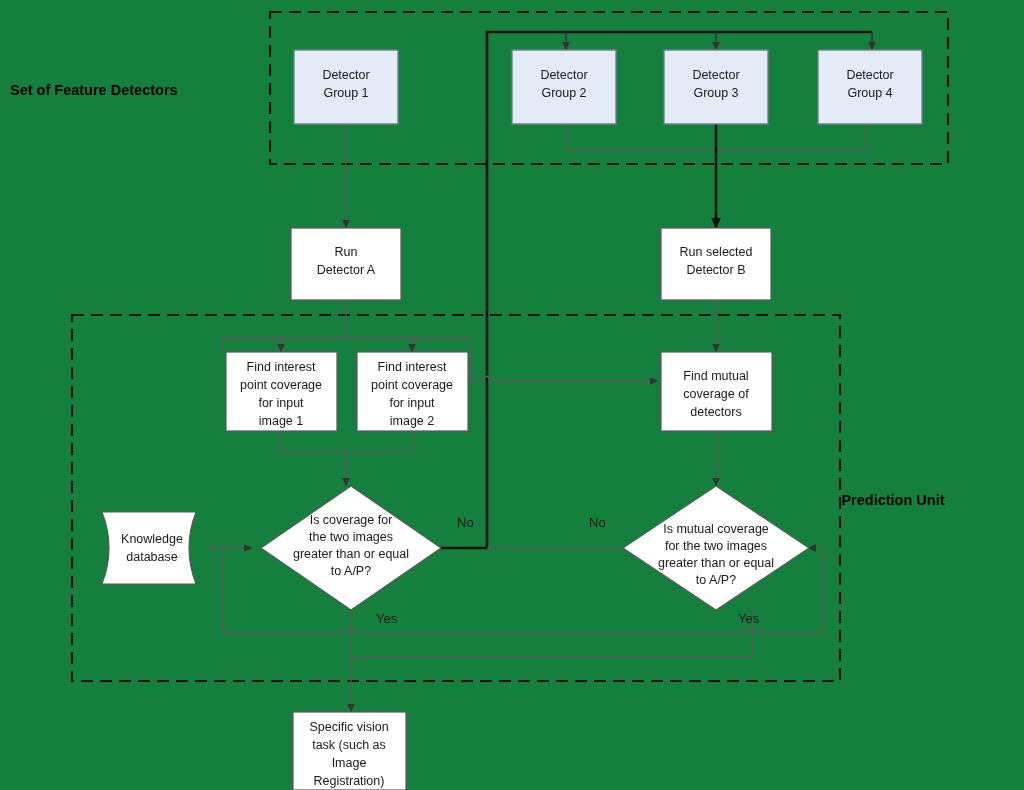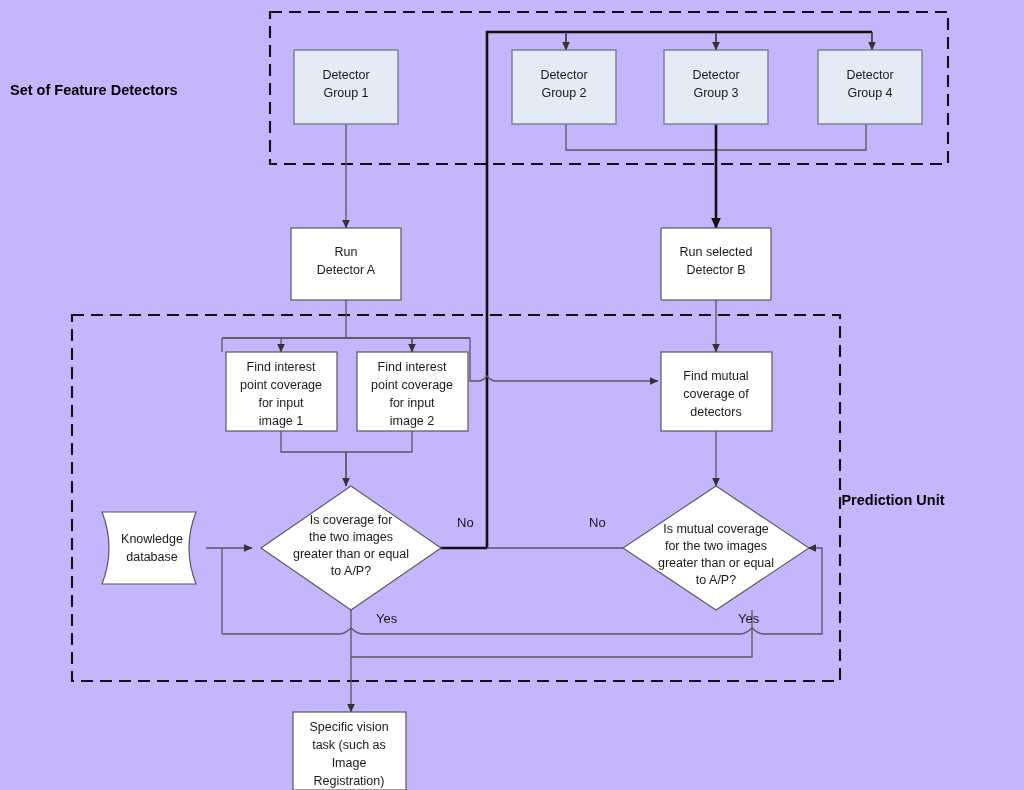--- a/index.html
+++ b/index.html
@@ -1,17 +1,17 @@
 <!DOCTYPE html>
 <html><head>
 <meta charset="utf-8">
 <style>
   html,body{margin:0;padding:0;background:#ffffff;}
   body{width:1024px;height:790px;font-family:"Liberation Sans",sans-serif;}
-  #stage{position:relative;width:1024px;height:790px;overflow:hidden;background:#c4b5fd;}
+  #stage{position:relative;width:1024px;height:790px;overflow:hidden;background:#15803d;}
   svg{position:absolute;left:0;top:0;width:1024px;height:790px;}
   .boxtext{font-family:"Liberation Sans",sans-serif;font-size:12.5px;fill:#1a1a1a;}
   .grouplabel{font-family:"Liberation Sans",sans-serif;font-size:14.5px;font-weight:bold;fill:#000;}
   .edgelabel{font-family:"Liberation Sans",sans-serif;font-size:13px;fill:#1a1a1a;}
   .detbox{fill:#e4ebf6;stroke:#6f7f8f;stroke-width:1.4;}
   .procbox{fill:#ffffff;stroke:#595959;stroke-width:1.2;}
   .diamond{fill:#ffffff;stroke:#595959;stroke-width:1.1;}
   .dbshape{fill:#ffffff;stroke:#595959;stroke-width:1.2;}
   .dashregion{fill:none;stroke:#111111;stroke-width:2.1;stroke-dasharray:12 7;}
   .ln{stroke:#595959;stroke-width:1.3;fill:none;}

